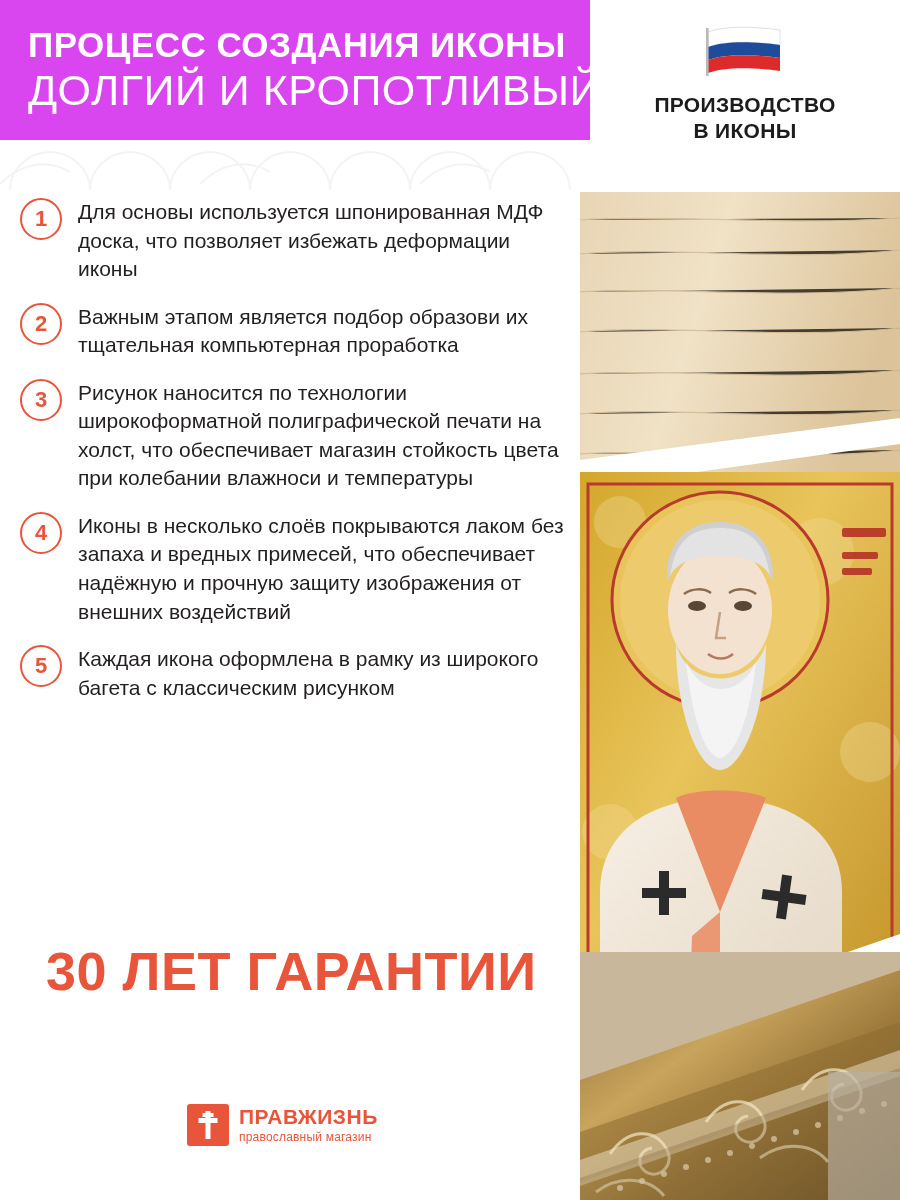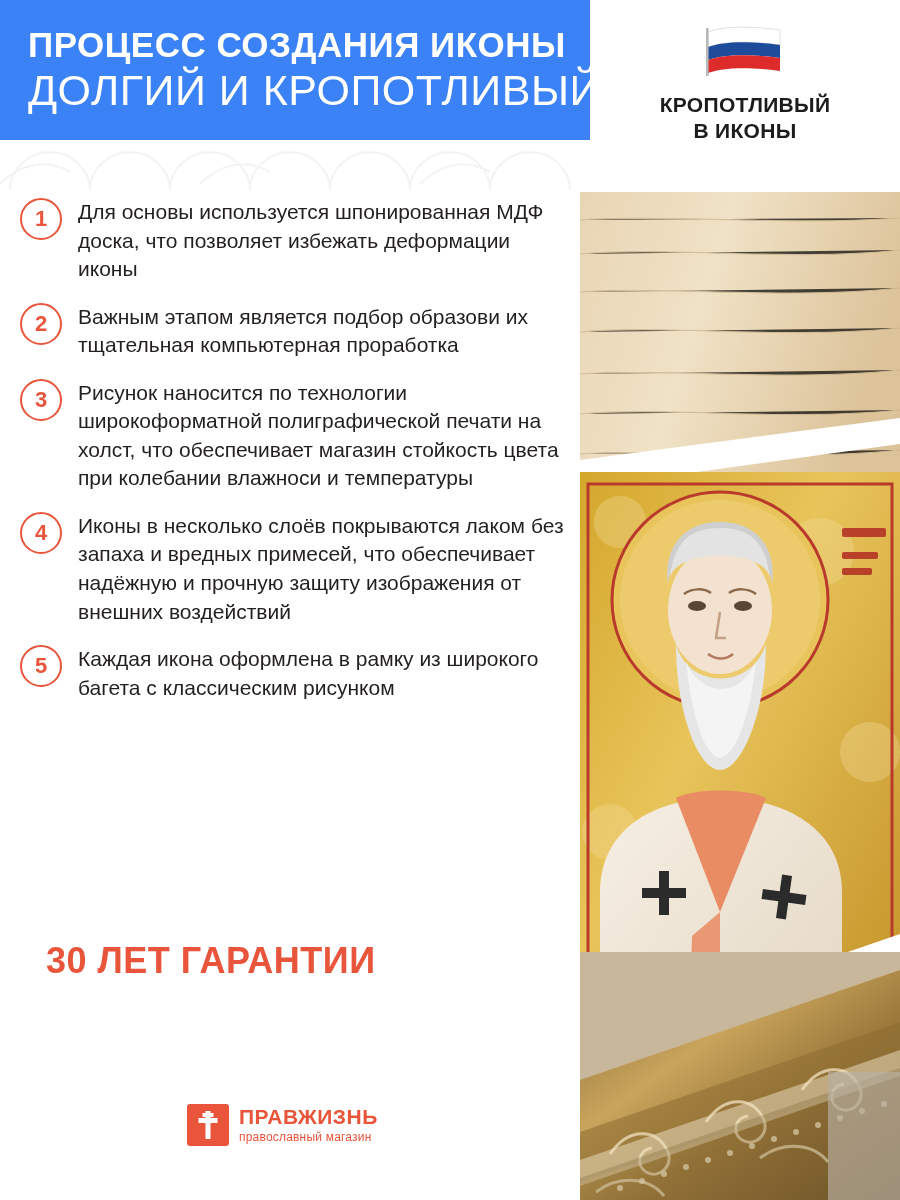--- a/index.html
+++ b/index.html
@@ -30,21 +30,21 @@
     left: 0;
     width: 900px;
     height: 180px;
   }
   .header-red {
     position: absolute;
     top: 0;
     left: 0;
     width: 660px;
     height: 140px;
-    background: #3b82f6;
+    background: #d946ef;
     clip-path: polygon(0 0, 660px 0, 590px 140px, 0 140px);
     display: flex;
     flex-direction: column;
     justify-content: center;
     box-sizing: border-box;
     padding: 0 0 0 28px;
   }
   .header-line1 {
     color: #ffffff;
     font-size: 35px;
@@ -138,21 +138,21 @@
     padding-top: 2px;
   }
 
   
   .guarantee {
     position: absolute;
     left: 46px;
     top: 940px;
     width: 520px;
     color: #e8553a;
-    font-size: 36px;
+    font-size: 54px;
     font-weight: bold;
     letter-spacing: 0.5px;
   }
 
   
   .logo {
     position: absolute;
     left: 187px;
     top: 1104px;
     display: flex;
@@ -239,21 +239,21 @@
     <div class="header-right">
       <div class="flag">
         <svg width="78" height="52" viewBox="0 0 78 52" xmlns="http://www.w3.org/2000/svg">
           <path d="M2,6 C18,0 44,0 74,4 L74,19 C44,15 18,15 2,21 Z" fill="#ffffff" stroke="#d8d8d8" stroke-width="0.8"></path>
           <path d="M2,21 C18,15 44,15 74,19 L74,32 C44,28 18,28 2,34 Z" fill="#1f4b9b"></path>
           <path d="M2,34 C18,28 44,28 74,32 L74,45 C44,41 18,41 2,47 Z" fill="#dd2b2b"></path>
           <rect x="0" y="2" width="2.6" height="48" fill="#b9b9b9"></rect>
         </svg>
       </div>
       <div class="made-in">
-        <div>КРОПОТЛИВЫЙ</div>
+        <div>ПРОИЗВОДСТВО</div>
         <div>В ИКОНЫ</div>
       </div>
     </div>
   </div>
 
   <div class="watermark">
     <svg width="600" height="52" viewBox="0 0 600 52" xmlns="http://www.w3.org/2000/svg">
       <g fill="none" stroke="#e9e9e9" stroke-width="2">
         <path d="M10,52 C10,30 30,14 50,14 C70,14 90,30 90,52"></path>
         <path d="M90,52 C90,30 110,14 130,14 C150,14 170,30 170,52"></path>

